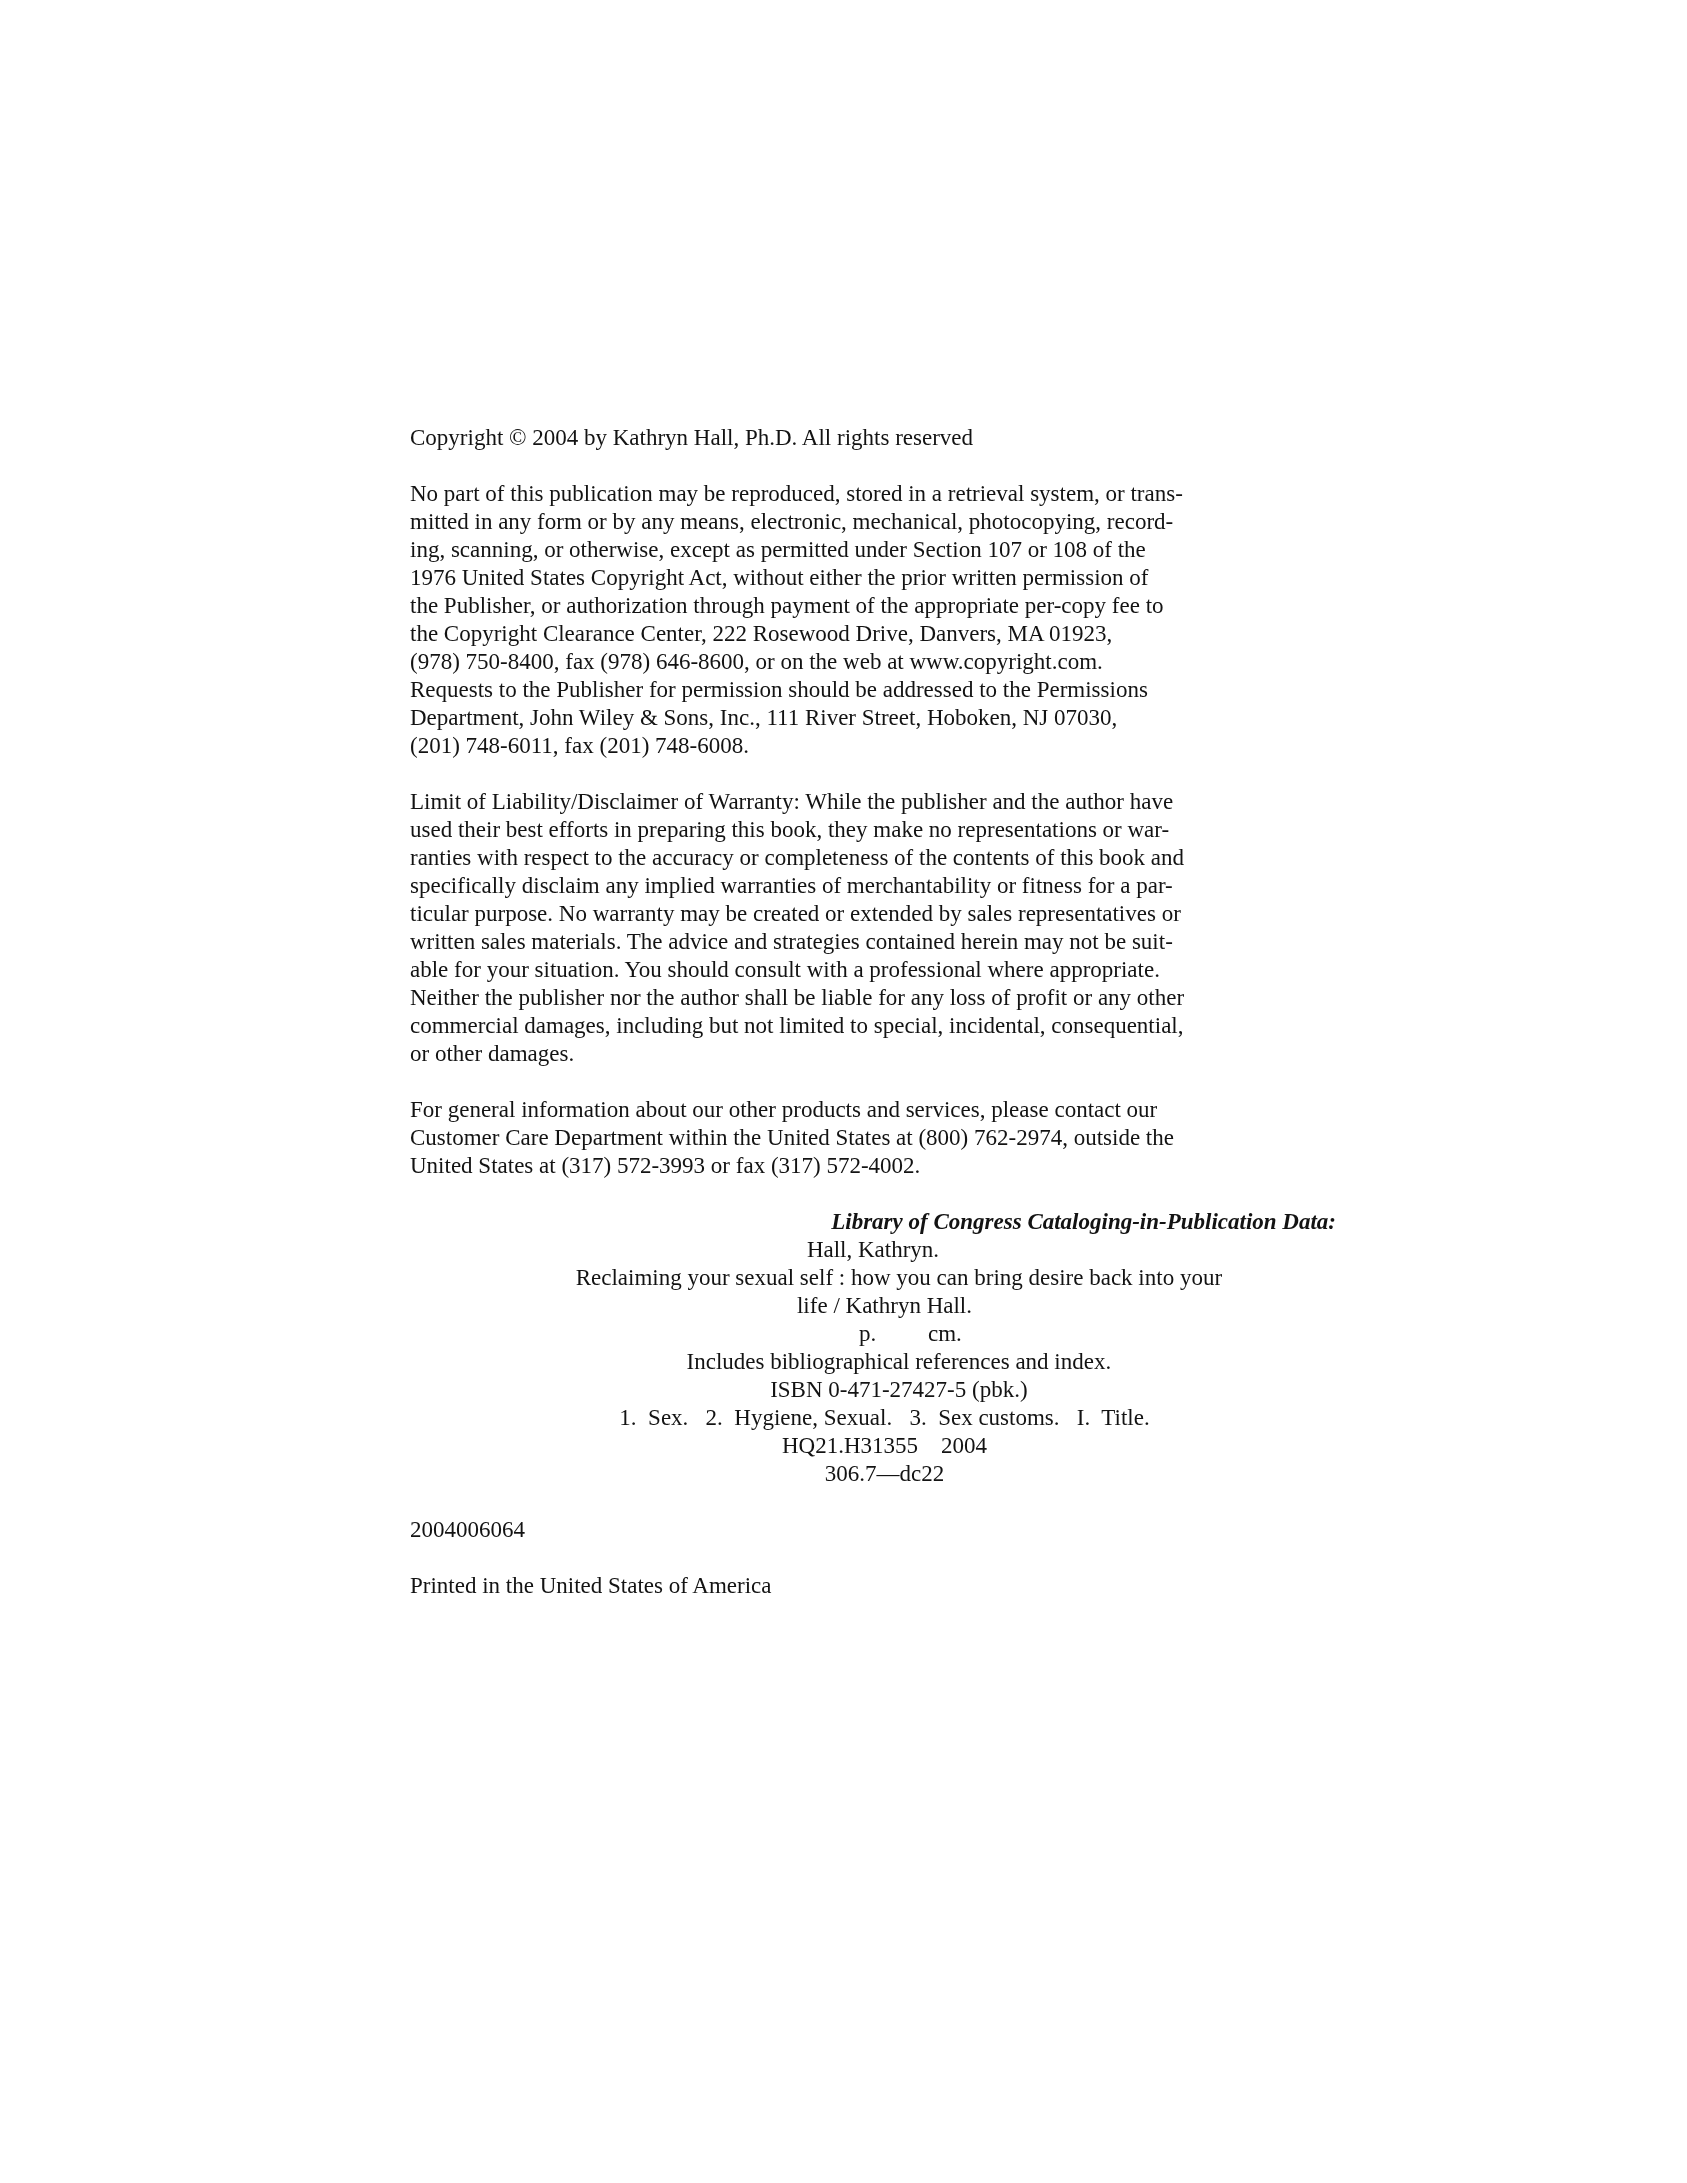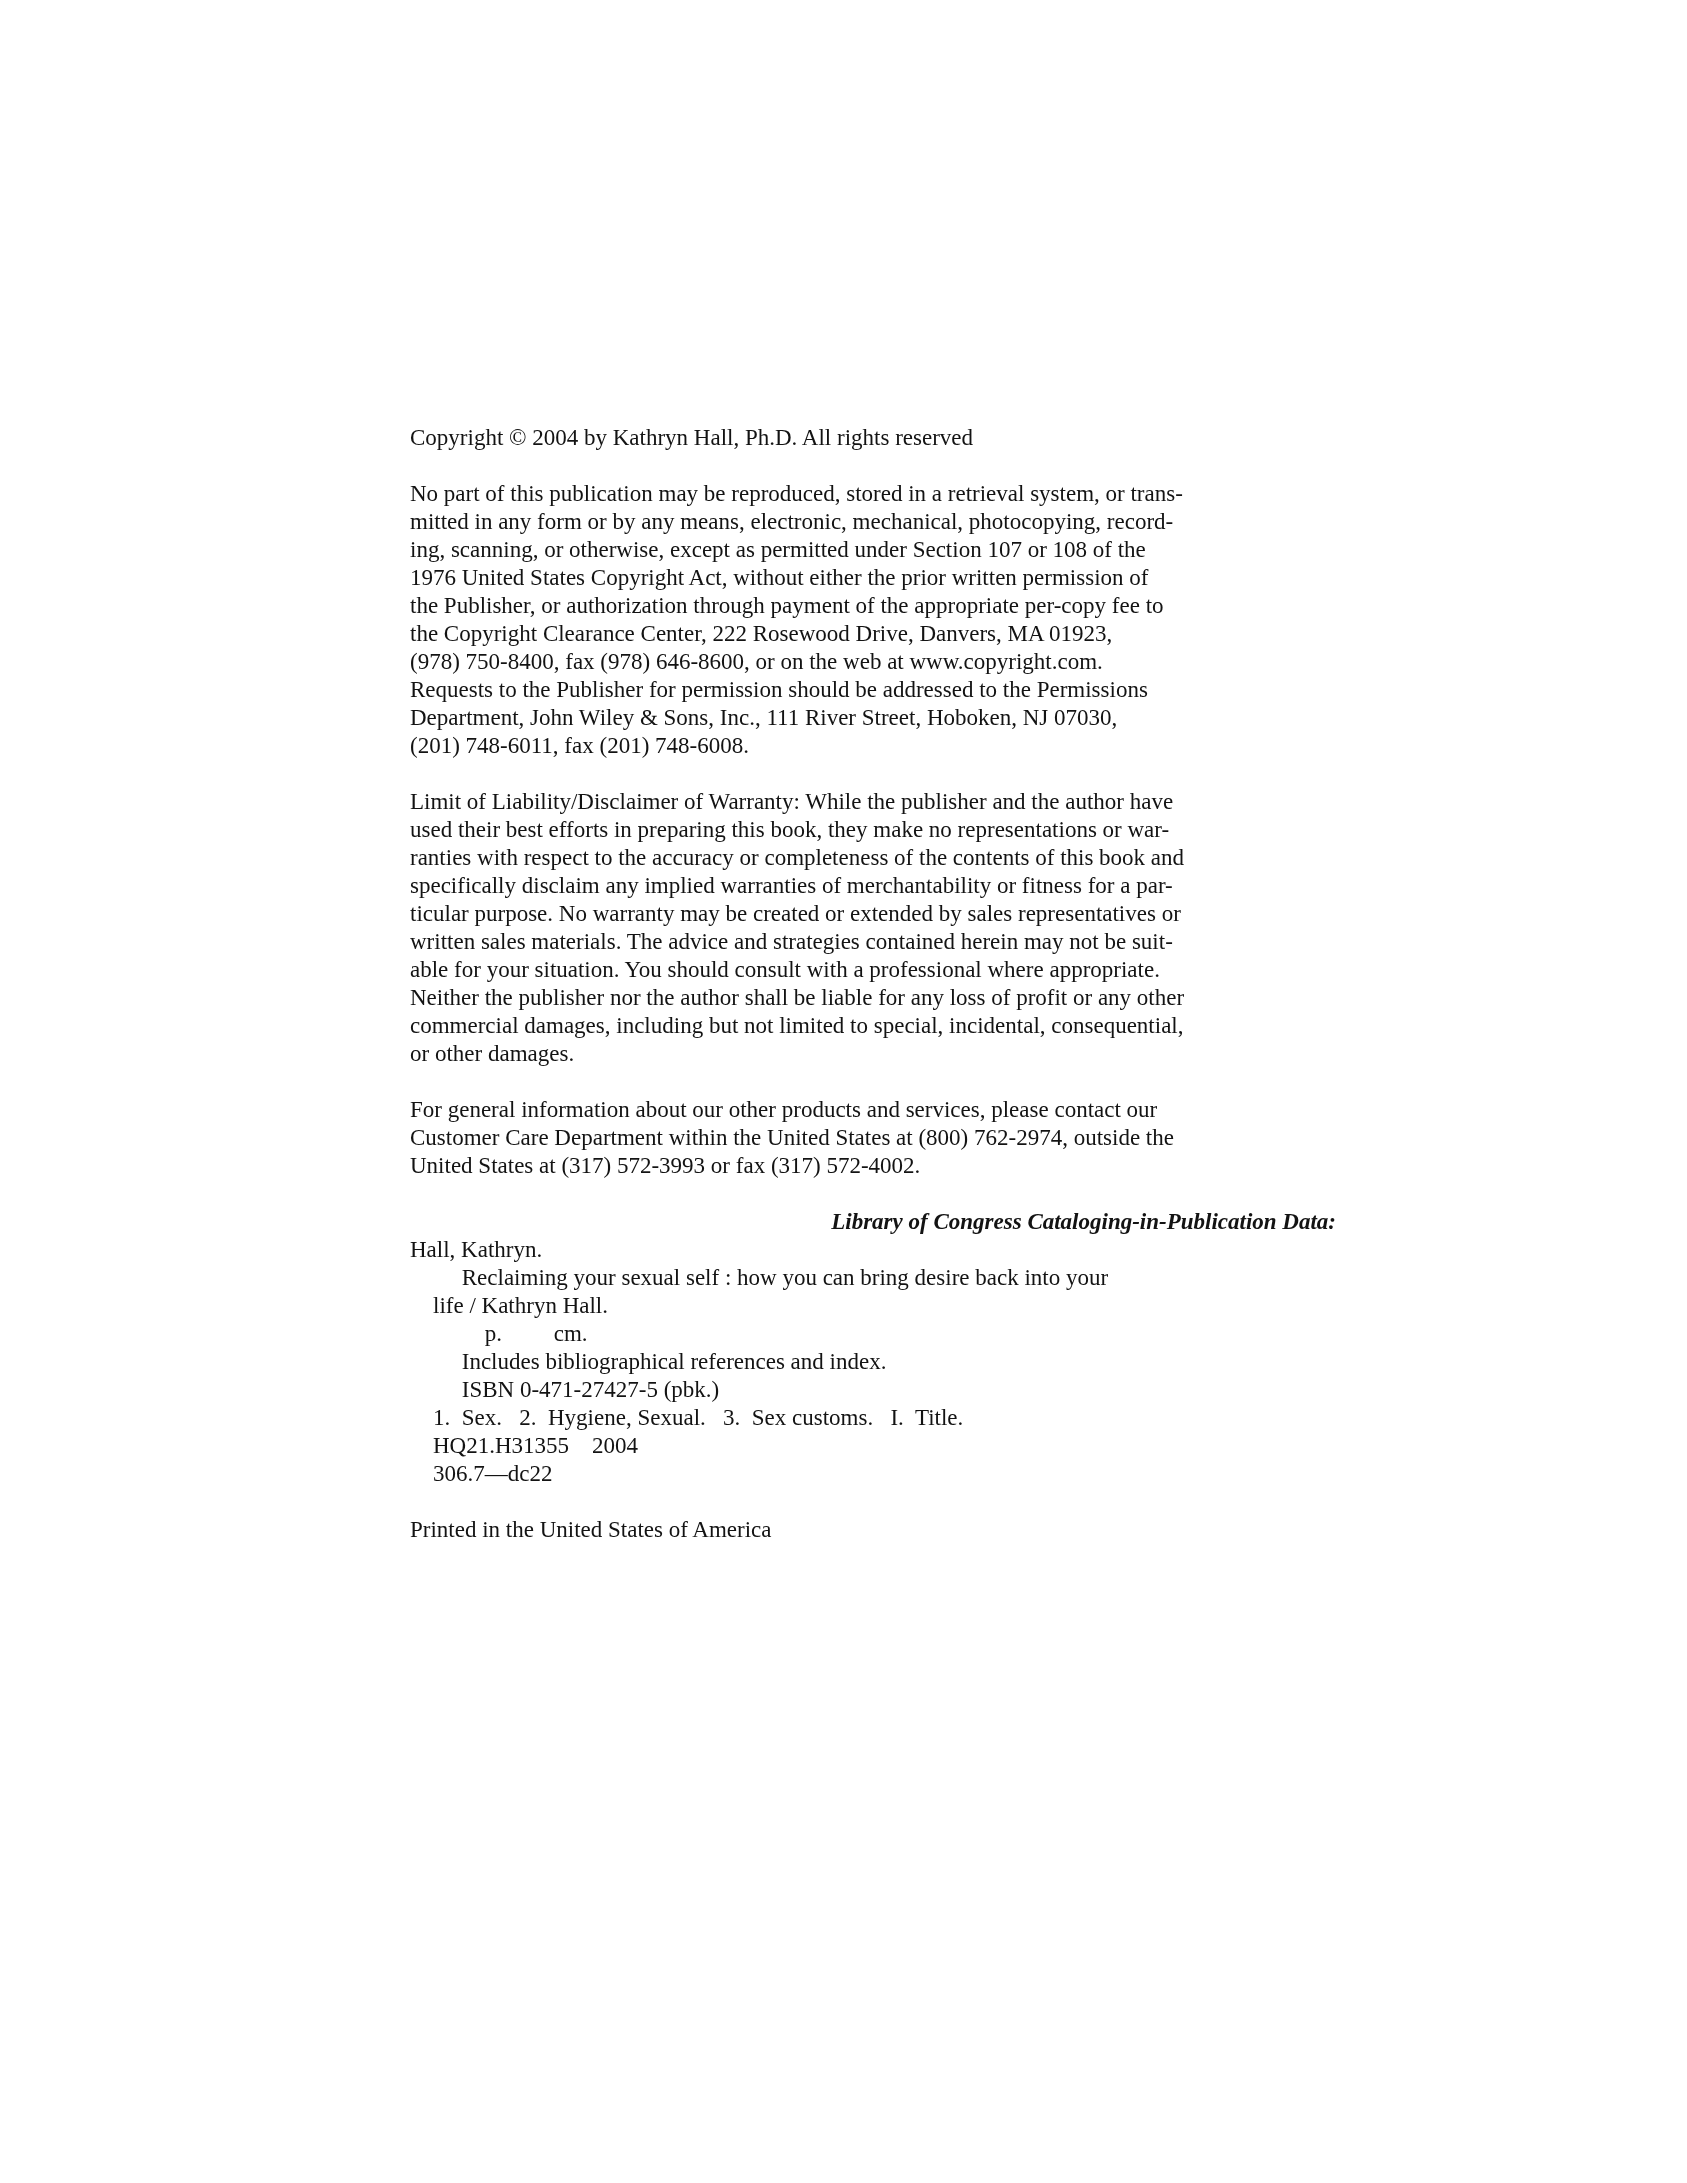--- a/index.html
+++ b/index.html
@@ -37,20 +37,21 @@
     line-height: 28px;
     font-weight: bold;
     font-style: italic;
     margin: 0;
     white-space: pre;
     text-align: right;
   }
   .pre {
     white-space: pre;
     margin: 0;
+    text-align: center;
   }
   .single-line {
     margin: 0 0 28px 0;
     white-space: pre;
   }
 </style>
 </head>
 <body>
 
 <div class="page">
@@ -92,19 +93,20 @@
          Reclaiming your sexual self : how you can bring desire back into your
     life / Kathryn Hall.
              p.         cm.
          Includes bibliographical references and index.
          ISBN 0-471-27427-5 (pbk.)
     1.  Sex.   2.  Hygiene, Sexual.   3.  Sex customs.   I.  Title.
     HQ21.H31355    2004
     306.7—dc22</div>
     </section>
 
+    <p class="single-line">2004006064</p>
 
     <p class="single-line">Printed in the United States of America</p>
 
 
   </main>
 </div>
 
 
 </body></html>

